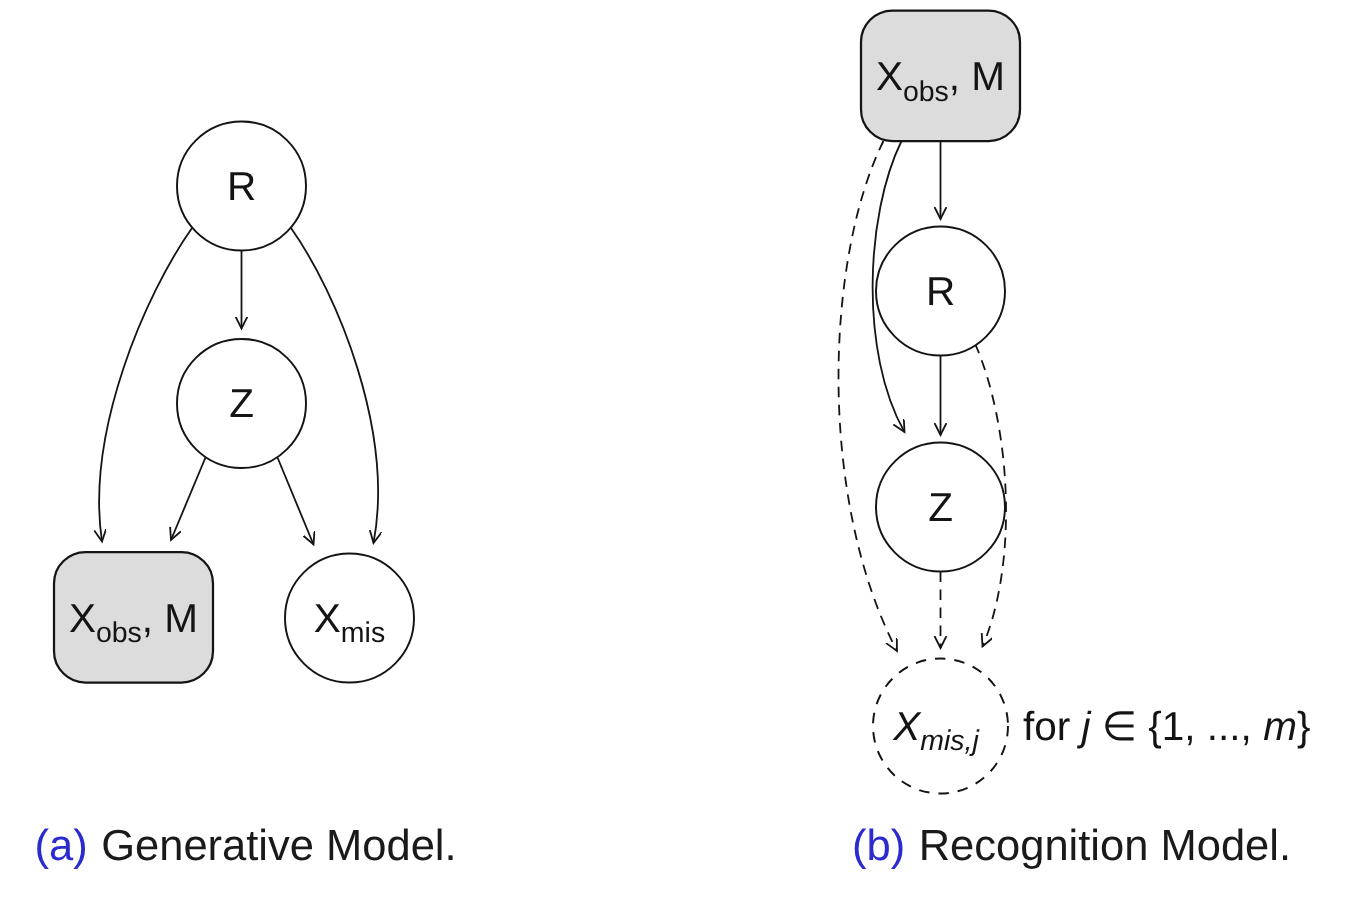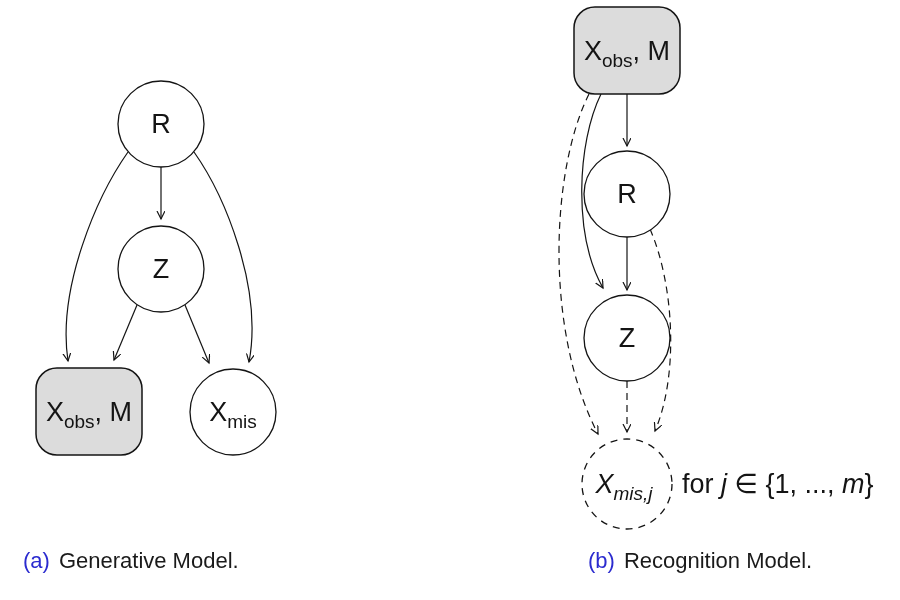--- a/index.html
+++ b/index.html
@@ -28,21 +28,21 @@
 
   .annotation {
     font-family: "Liberation Sans", "DejaVu Sans", sans-serif;
     font-size: 27px; fill: #141414;
   }
   .annotation .it { font-style: italic; }
 
   .caption {
     position: absolute;
     top: 548px;
-    font-size: 22px;
+    font-size: 29px;
     color: #1a1a1a;
     white-space: nowrap;
   }
   .caption .tag { color: #2b2bcf; margin-right: 9px; }
 </style>
 </head>
 <body>
 
 <div class="stage">
 
@@ -129,17 +129,17 @@
 
       <text class="annotation" x="682" y="493" text-anchor="start">
         <tspan>for </tspan><tspan class="it">j</tspan><tspan> ∈ {1, ..., </tspan><tspan class="it">m</tspan><tspan>}</tspan>
       </text>
     </g>
   </svg>
 
   <div class="caption" style="left:23px;">
     <span class="tag">(a)</span><span>Generative Model.</span>
   </div>
-  <div class="caption" style="left:568px;margin-left:20px;">
+  <div class="caption" style="left:568px;">
     <span class="tag">(b)</span><span>Recognition Model.</span>
   </div>
 
 </div>
 
 </body></html>

